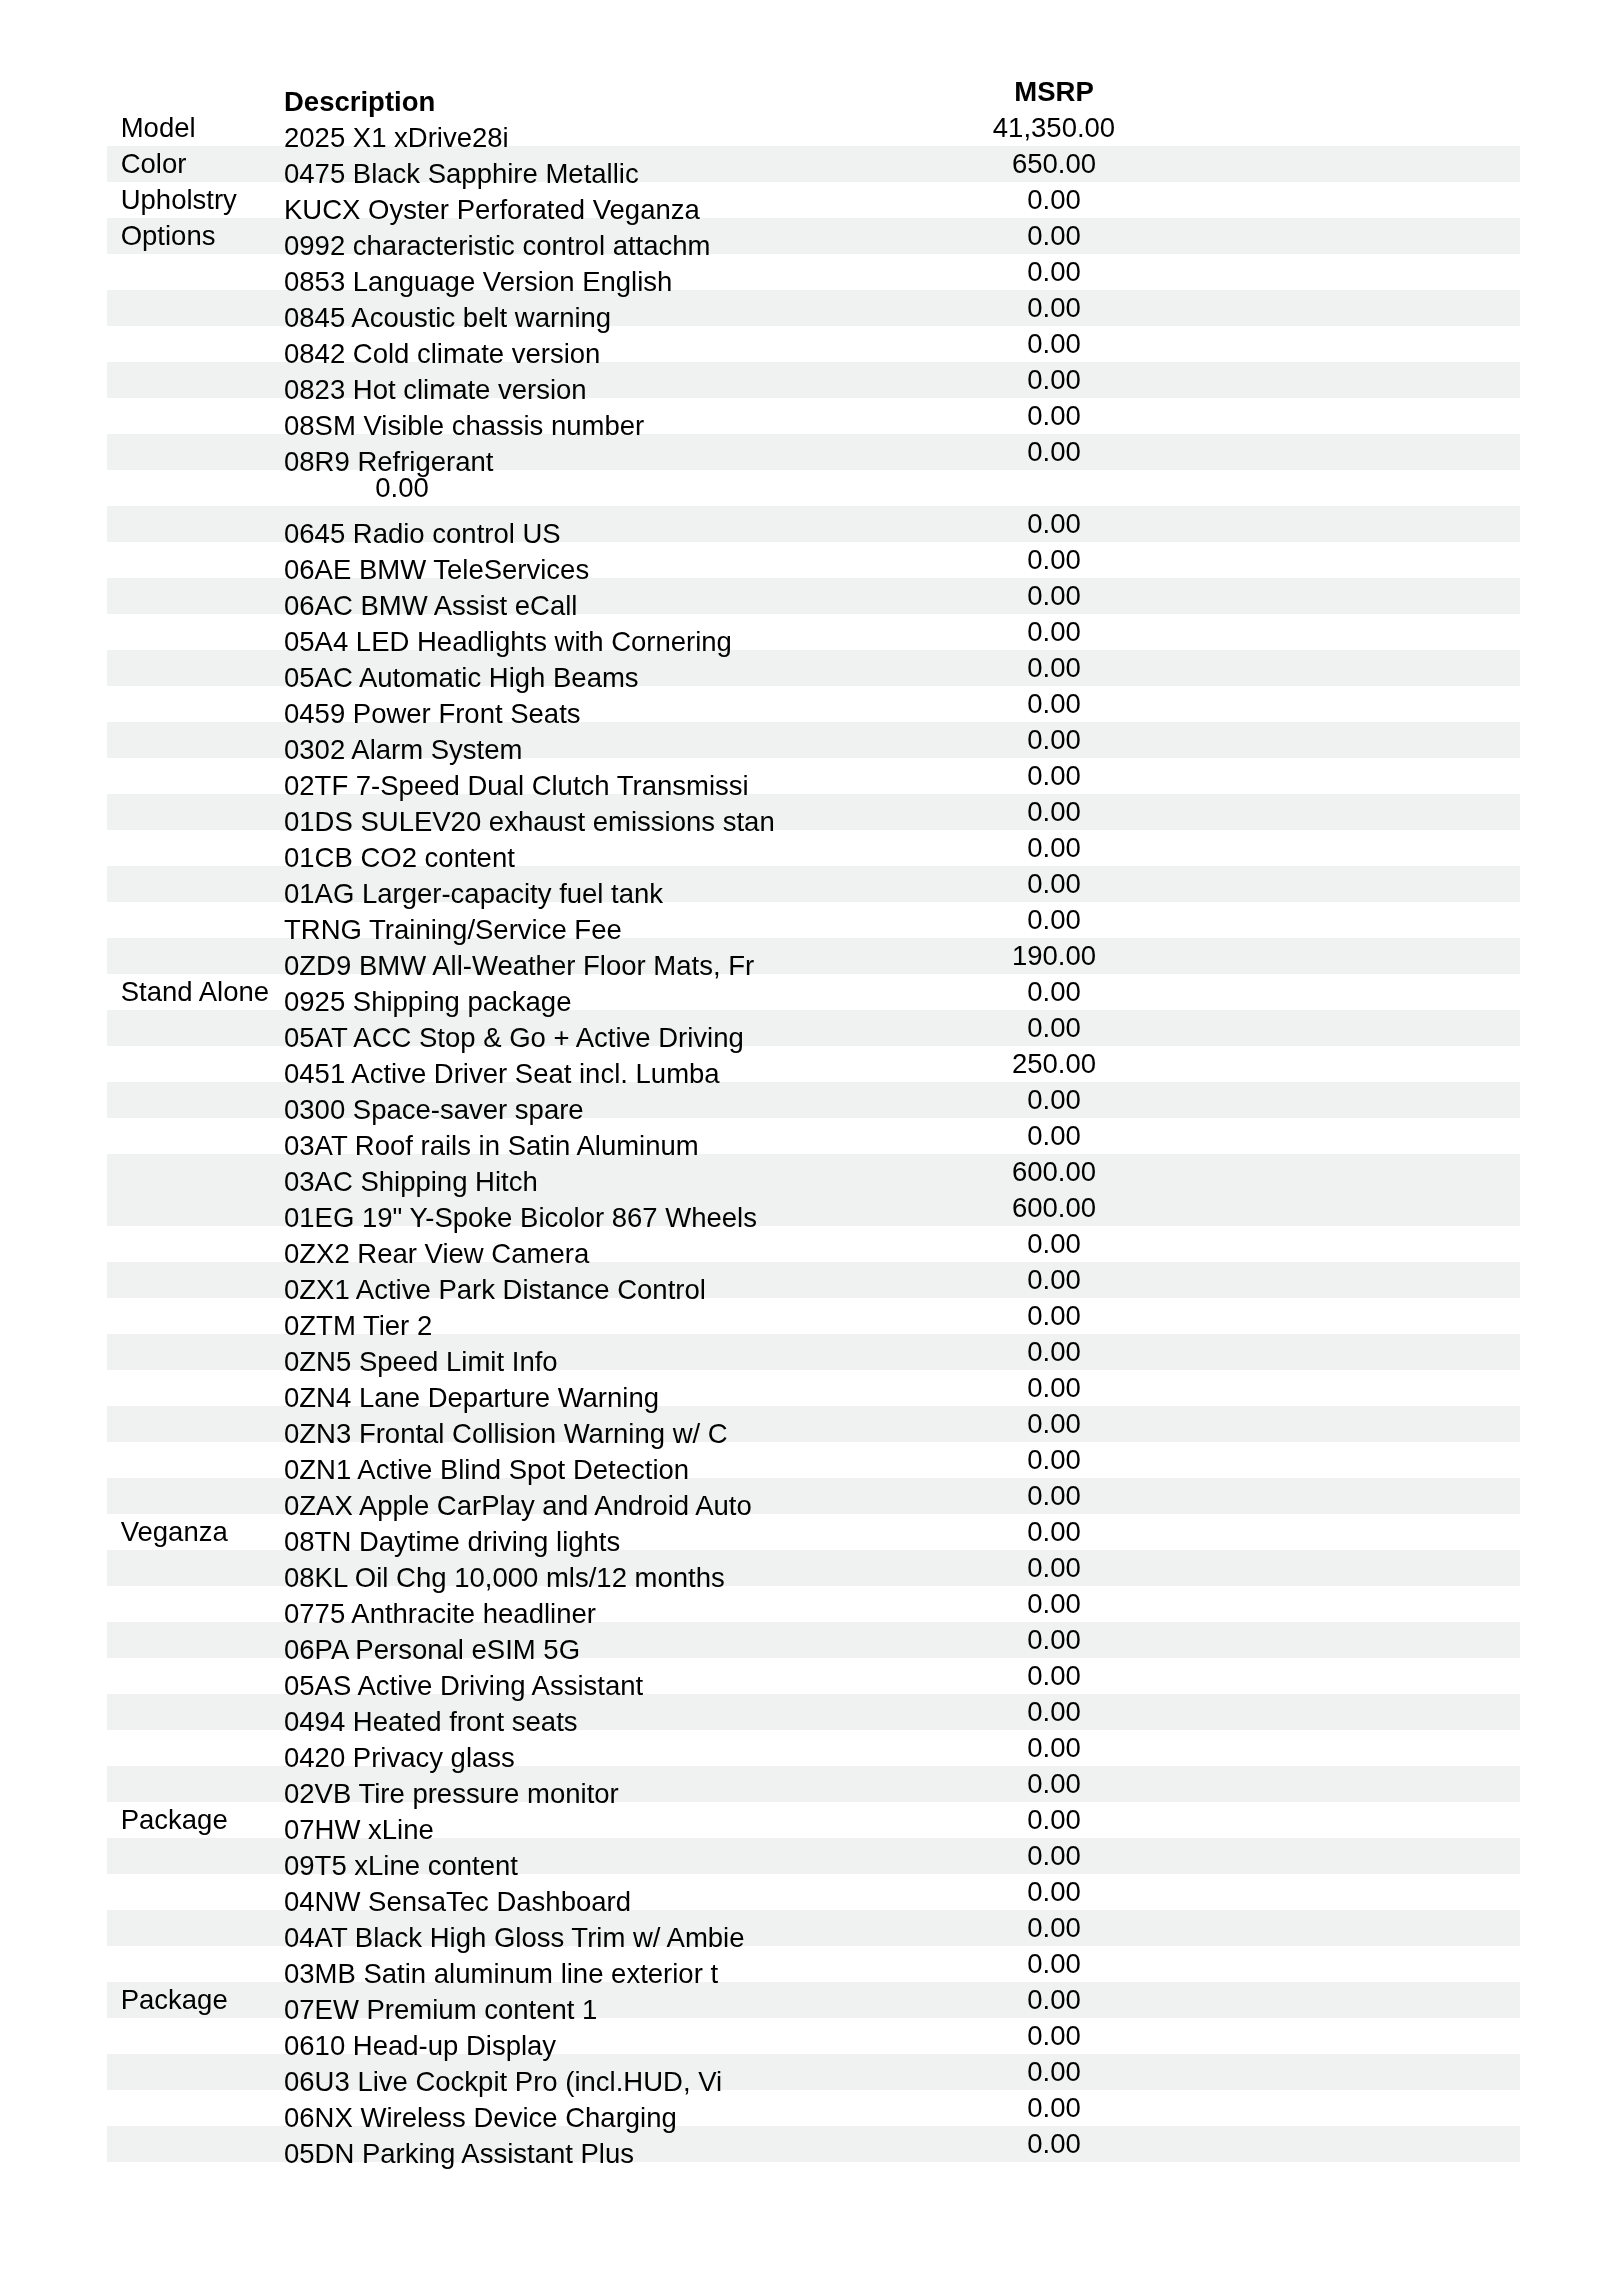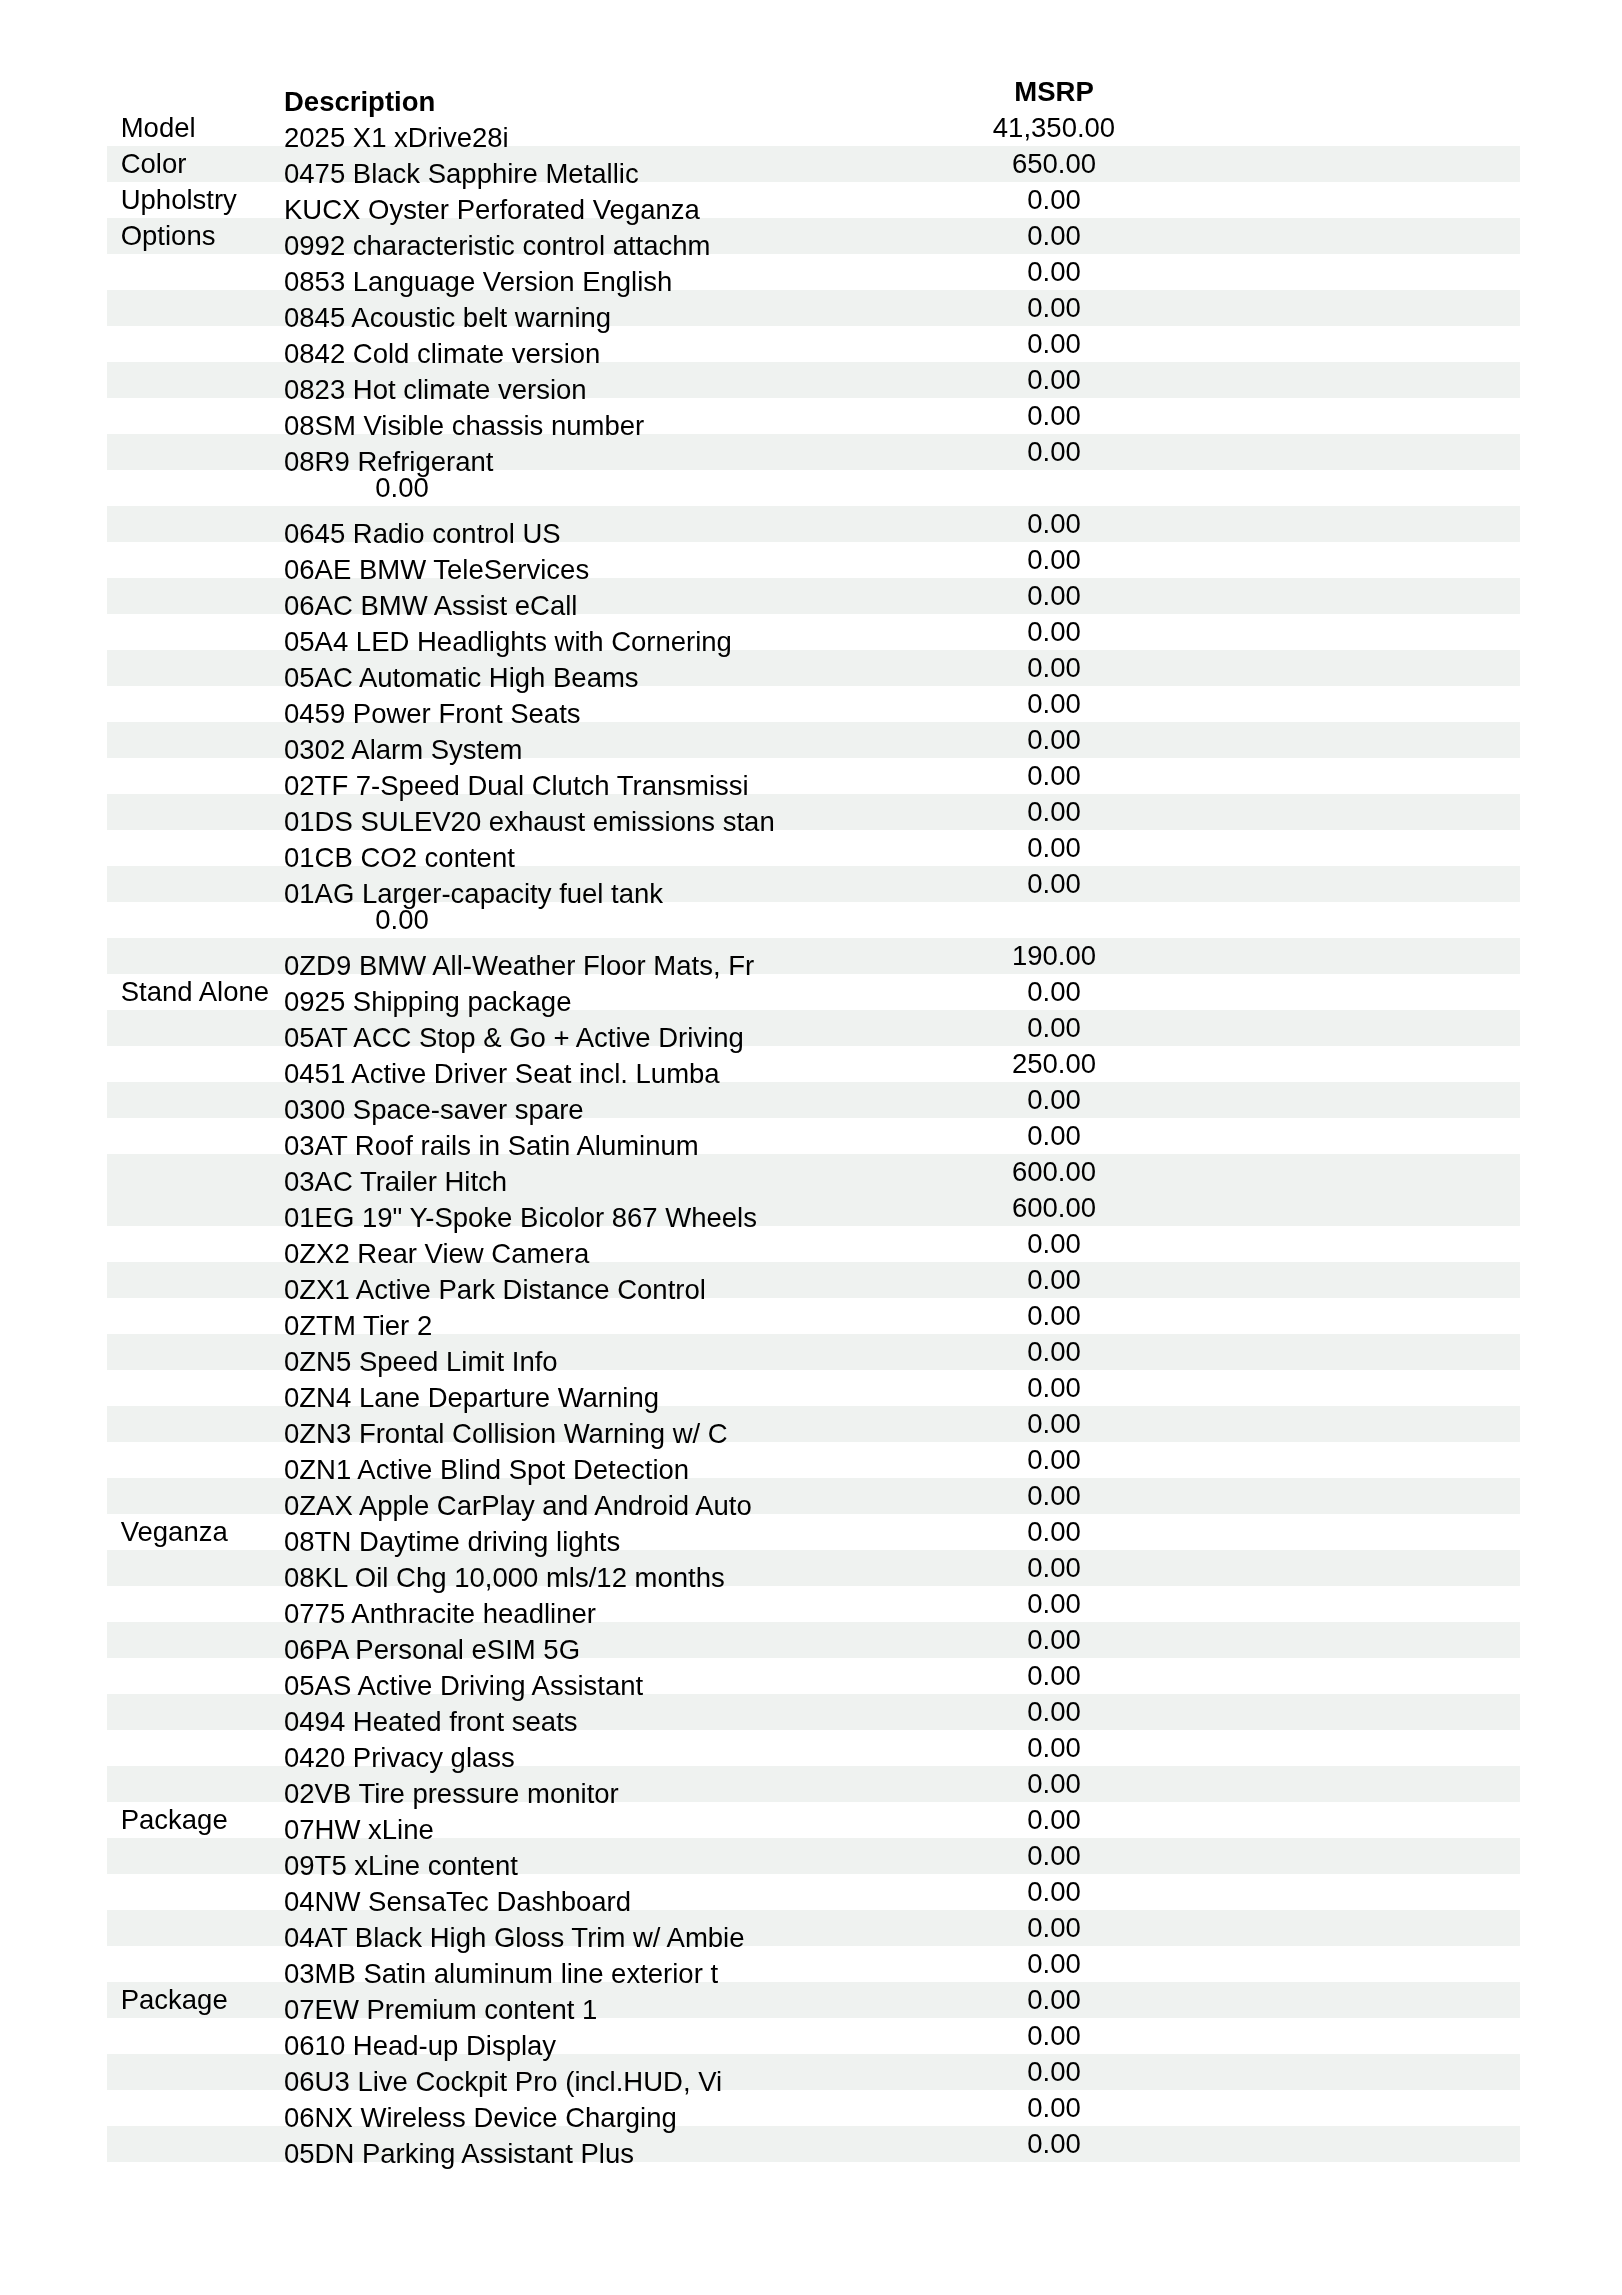--- a/index.html
+++ b/index.html
@@ -193,20 +193,21 @@
 
   <div class="row striped">
     <div class="cell cat"></div>
     <div class="cell desc">01AG Larger-capacity fuel tank</div>
     <div class="cell msrp">0.00</div>
     <div class="cell fill"></div>
   </div>
 
   <div class="row">
     <div class="cell cat"></div>
+    <div class="cell desc">TRNG Training/Service Fee</div>
     <div class="cell msrp">0.00</div>
     <div class="cell fill"></div>
   </div>
 
   <div class="row striped">
     <div class="cell cat"></div>
     <div class="cell desc">0ZD9 BMW All-Weather Floor Mats, Fr</div>
     <div class="cell msrp">190.00</div>
     <div class="cell fill"></div>
   </div>
@@ -241,21 +242,21 @@
 
   <div class="row">
     <div class="cell cat"></div>
     <div class="cell desc">03AT Roof rails in Satin Aluminum</div>
     <div class="cell msrp">0.00</div>
     <div class="cell fill"></div>
   </div>
 
   <div class="row striped">
     <div class="cell cat"></div>
-    <div class="cell desc">03AC Trailer Hitch</div>
+    <div class="cell desc">03AC Shipping Hitch</div>
     <div class="cell msrp">600.00</div>
     <div class="cell fill"></div>
   </div>
 
 
   <div class="row striped">
     <div class="cell cat"></div>
     <div class="cell desc">01EG 19" Y-Spoke Bicolor 867 Wheels</div>
     <div class="cell msrp">600.00</div>
     <div class="cell fill"></div>

